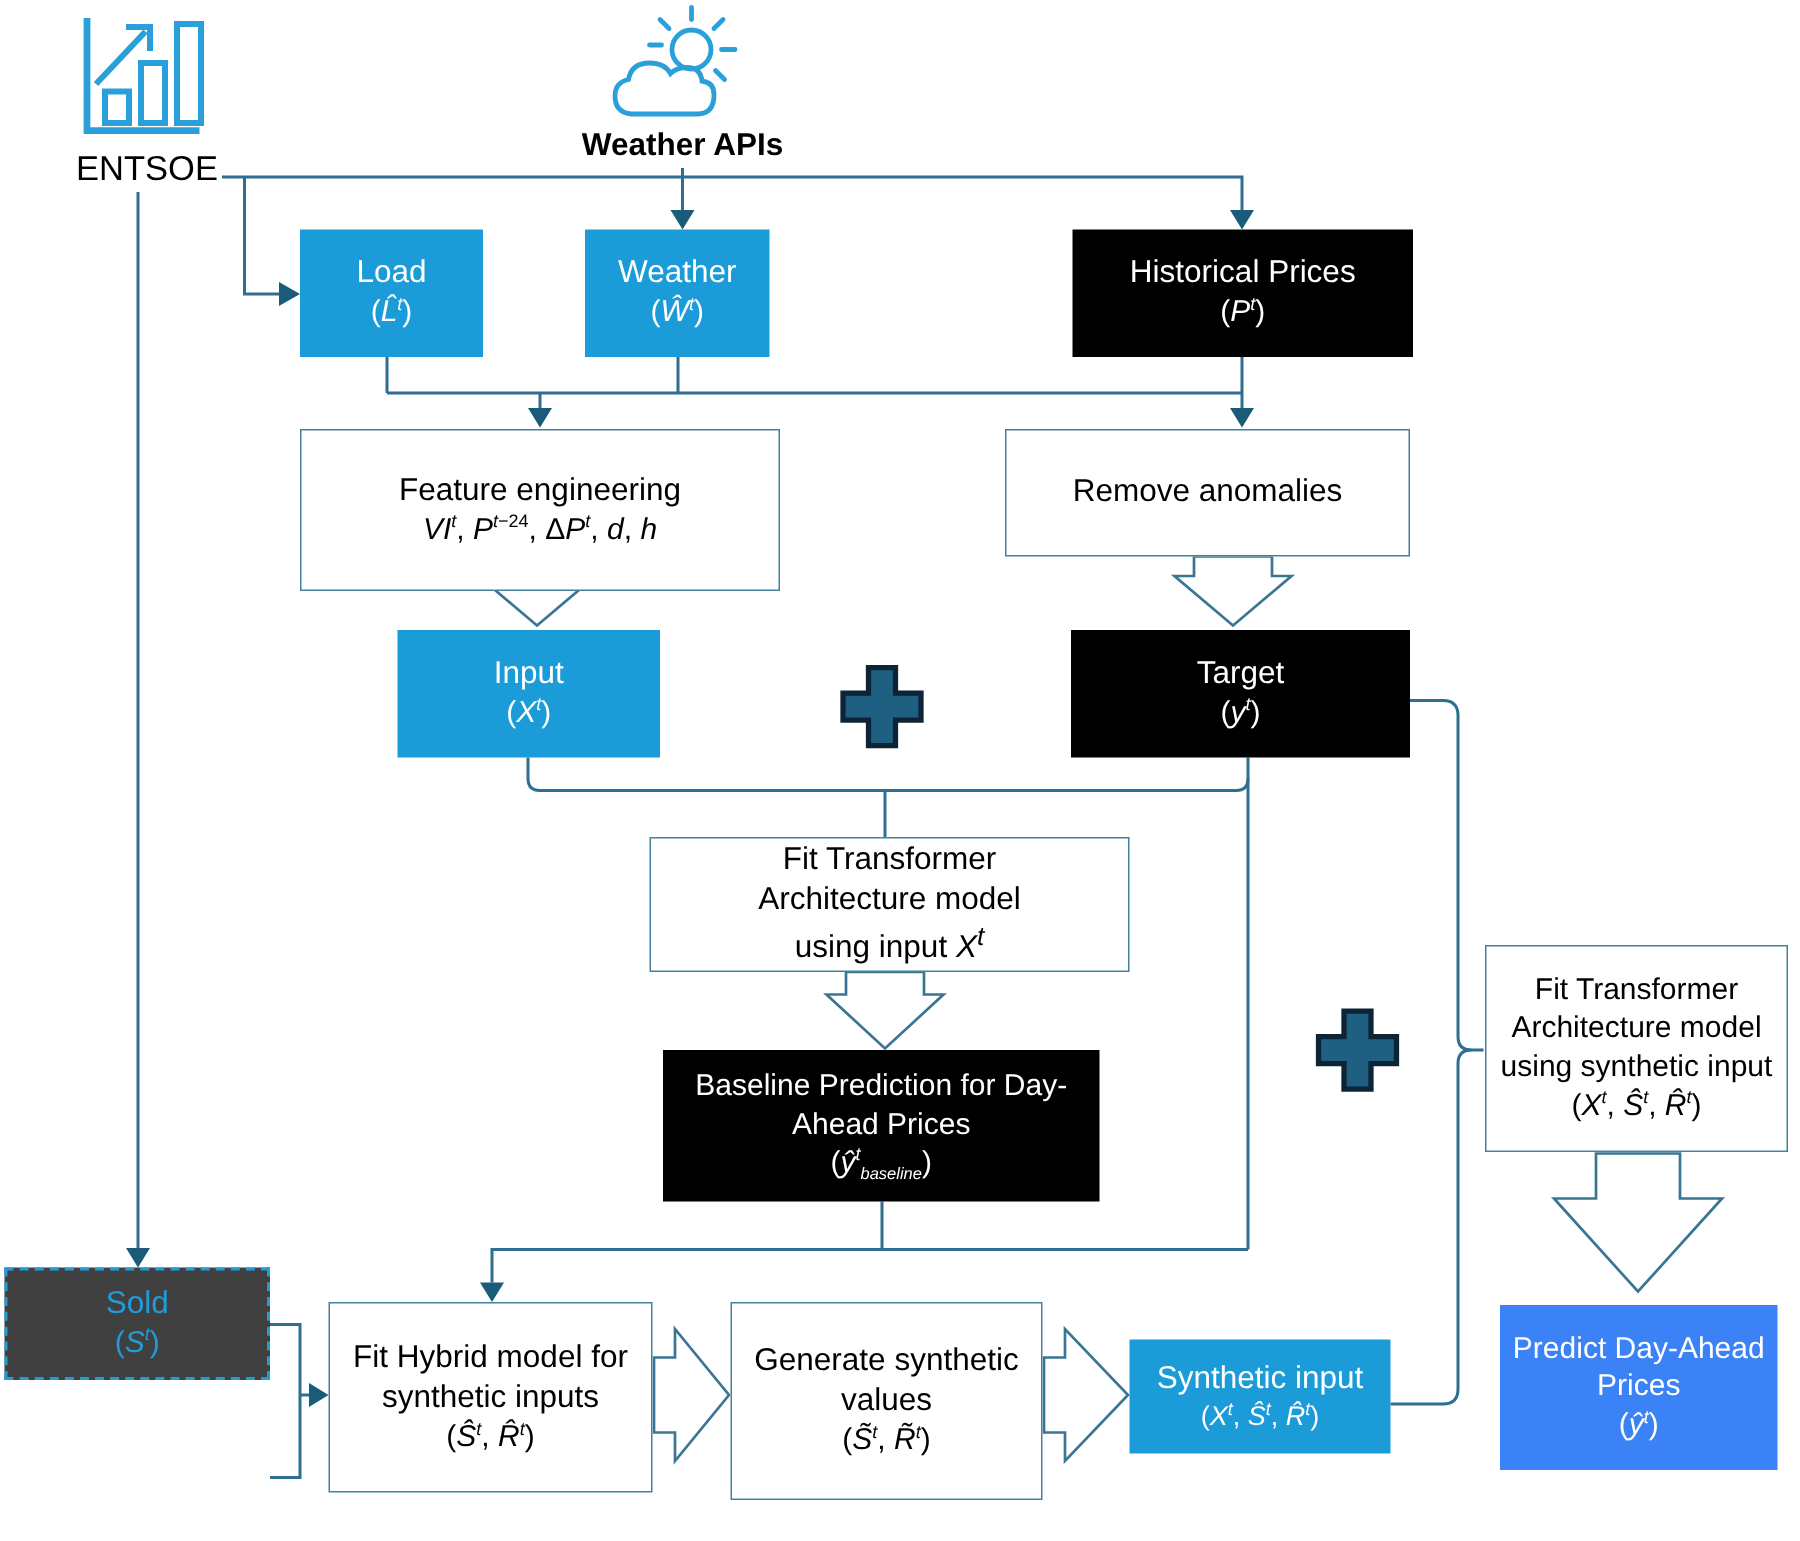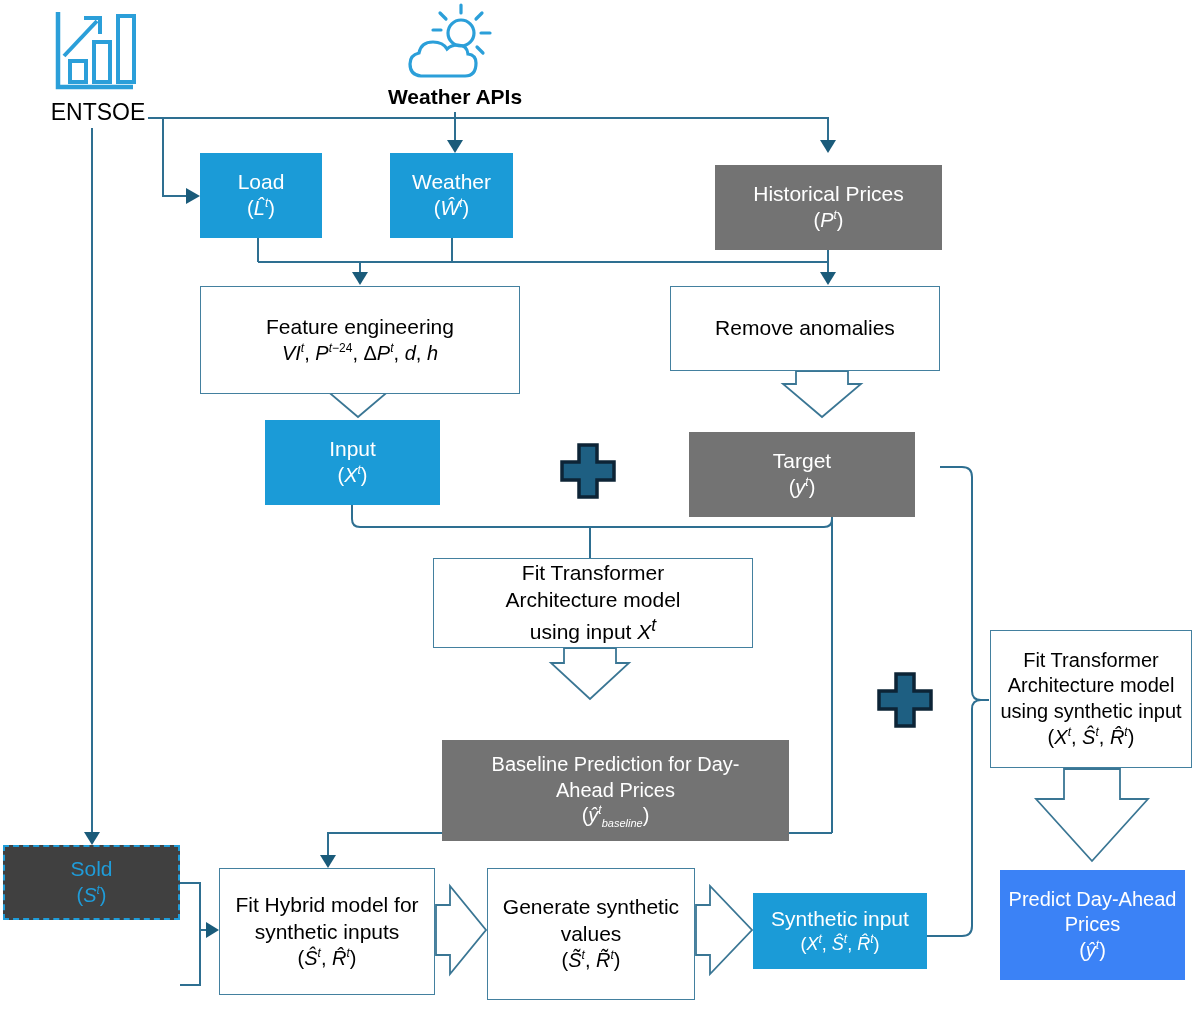--- a/index.html
+++ b/index.html
@@ -2,21 +2,21 @@
 <html><head>
 <meta charset="utf-8">
 <style>
   html,body{margin:0;padding:0;background:#fff;}
   .canvas{position:relative;width:1200px;height:1027px;background:#fff;
           font-family:"Liberation Sans",sans-serif;overflow:hidden;}
   .wires{position:absolute;left:0;top:0;}
   .node{position:absolute;display:flex;flex-direction:column;align-items:center;
         justify-content:center;text-align:center;line-height:1.28;box-sizing:border-box;}
   .fill-blue{background:#1b9bd7;color:#fff;}
-  .fill-purple{background:#737373;color:#fff;margin-top:12px;}
+  .fill-purple{background:#000000;color:#fff;}
   .fill-green{background:#3b82f6;color:#fff;}
   .outline{background:#ffffff;border:1.6px solid #43809f;color:#000;}
   .dashed{background:#404040;border:2.6px dashed #1f9cd9;color:#1f9cd9;}
   .t{font-size:21px;}
   .t2{font-size:20px;}
   .f{font-size:20px;font-family:Liberation Sans, sans-serif;font-style:normal;}
   .f i{font-style:italic;}
   .f sup{font-size:12px;line-height:0;}
   .f sub{font-size:11px;line-height:0;}
   .lbl{position:absolute;color:#000;text-align:center;}
@@ -107,31 +107,31 @@
     <div class="f"><i>VI</i><sup><i>t</i></sup>, <i>P</i><sup><i>t</i>−24</sup>, Δ<i>P</i><sup><i>t</i></sup>, <i>d</i>, <i>h</i></div>
   </div>
   <div class="node outline" style="left:670px;top:286px;width:270px;height:85px">
     <div class="t">Remove anomalies</div>
   </div>
 
   <div class="node fill-blue" style="left:265px;top:420px;width:175px;height:85px">
     <div class="t">Input</div>
     <div class="f">(<i>X</i><sup><i>t</i></sup>)</div>
   </div>
-  <div class="node fill-purple" style="left:689px;top:420px;width:226px;height:85px">
+  <div class="node fill-purple" style="left:714px;top:420px;width:226px;height:85px">
     <div class="t">Target</div>
     <div class="f">(<i>y</i><sup><i>t</i></sup>)</div>
   </div>
 
   <div class="node outline" style="left:433px;top:558px;width:320px;height:90px">
     <div class="t">Fit Transformer</div>
     <div class="t">Architecture model</div>
     <div class="t">using input <i>X</i><sup><i>t</i></sup></div>
   </div>
-  <div class="node fill-purple" style="left:442px;top:728px;width:347px;height:101px">
+  <div class="node fill-purple" style="left:442px;top:700px;width:291px;height:101px">
     <div class="t2">Baseline Prediction for Day-</div>
     <div class="t2">Ahead Prices</div>
     <div class="f">(<i>ŷ</i><sup><i>t</i></sup><sub><i>baseline</i></sub>)</div>
   </div>
 
   <div class="node outline" style="left:990px;top:630px;width:202px;height:138px;padding:0 1px">
     <div class="t2">Fit Transformer</div>
     <div class="t2">Architecture model</div>
     <div class="t2">using synthetic input</div>
     <div class="f">(<i>X</i><sup><i>t</i></sup>, <i>Ŝ</i><sup><i>t</i></sup>, <i>R̂</i><sup><i>t</i></sup>)</div>

